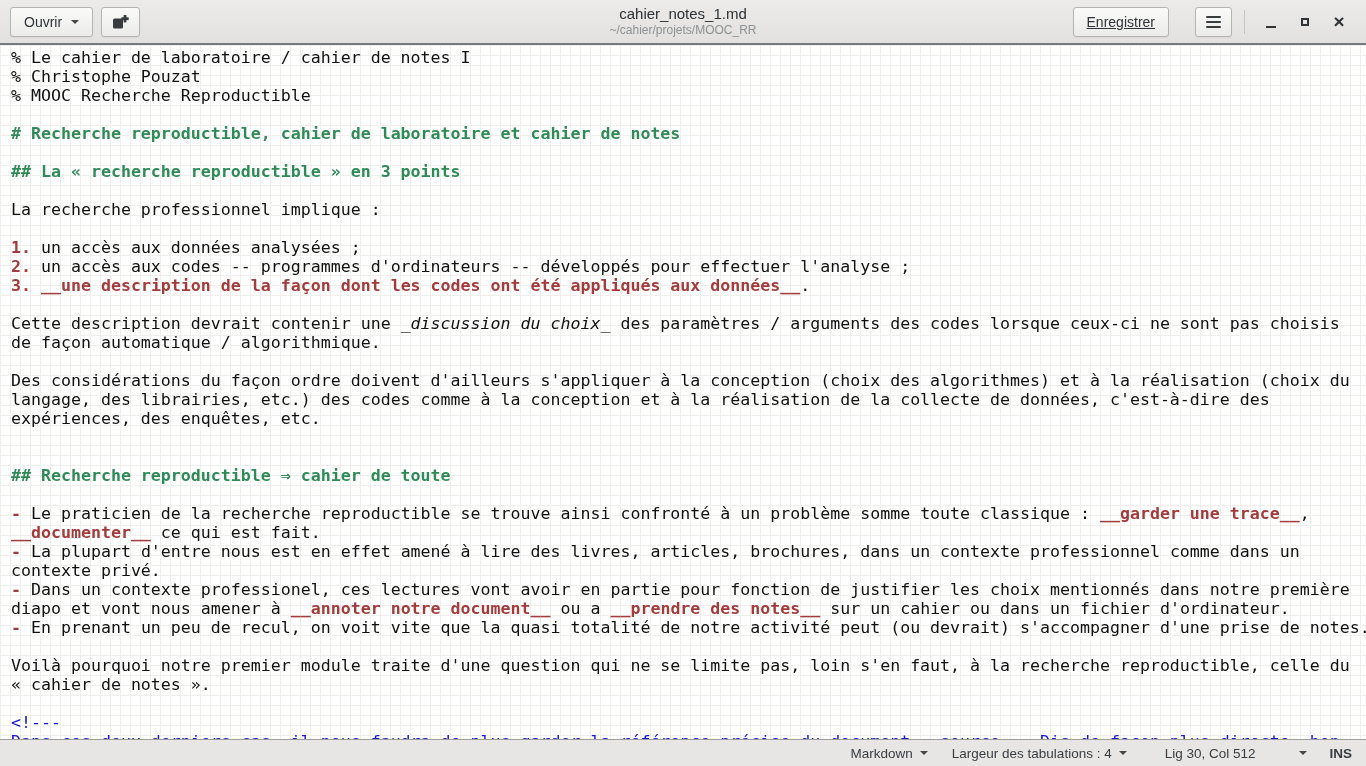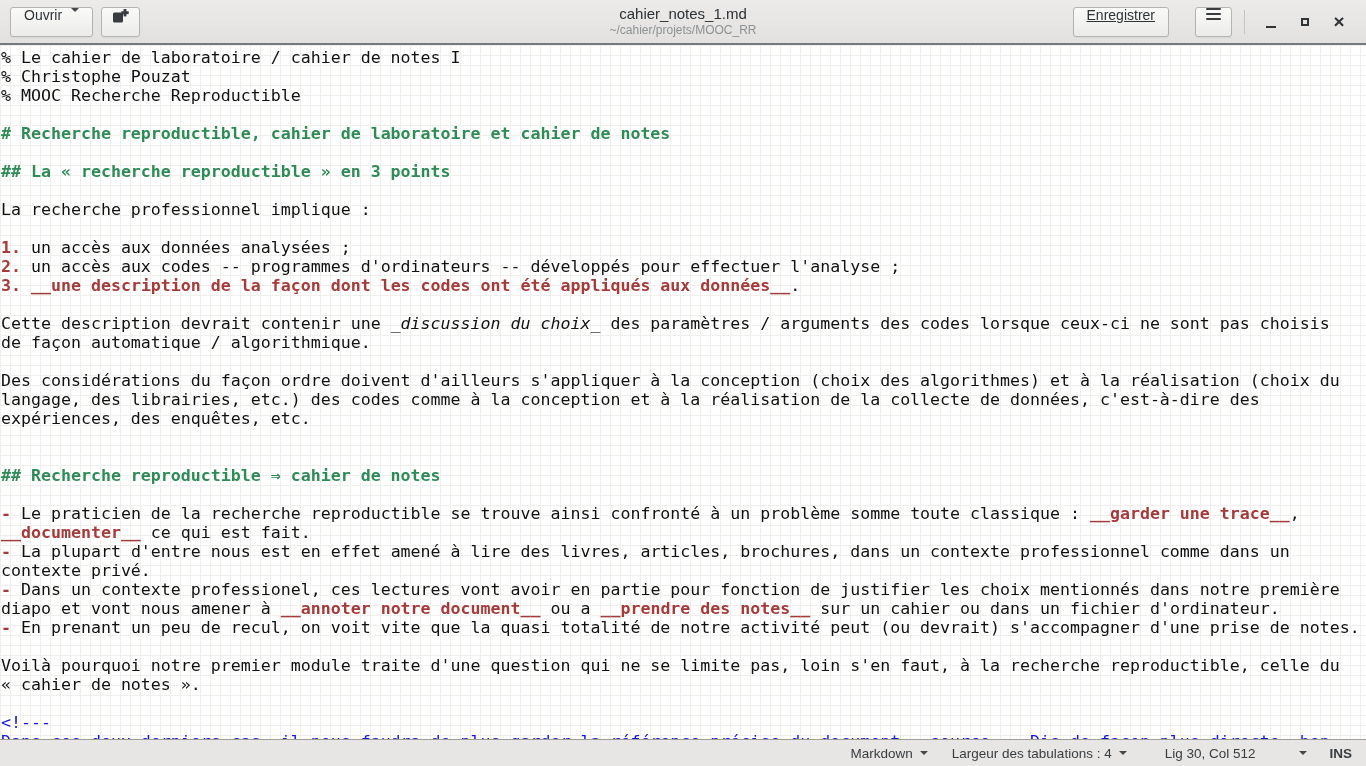--- a/index.html
+++ b/index.html
@@ -14,21 +14,21 @@
     background:linear-gradient(#ecebe9,#e2e1df);
     border-bottom:2px solid #75797c;
     display:flex; align-items:center; padding:0 10px;
   }
   .hb-left { display:flex; align-items:center; gap:8px; }
   .hb-right { margin-left:auto; display:flex; align-items:center; }
   .btn {
     background:linear-gradient(#fafaf9,#ebebe9);
     border:1px solid #b4b4b1; border-radius:3px;
     color:#2f3337; font-size:14px; line-height:1;
-    display:inline-flex; justify-content:center;
+    display:inline-flex; align-items:center; justify-content:center;
     height:30px; padding:0 13px; box-shadow:0 1px 1px rgba(0,0,0,.05);
     cursor:default;
   }
   .caret-down { width:0; height:0; border-left:4px solid transparent; border-right:4px solid transparent; border-top:4.5px solid #43474b; display:inline-block; }
   .open-btn .caret-down { margin-left:9px; }
   .icon-btn { padding:0 10px; }
   .hamburger { display:inline-flex; flex-direction:column; gap:3px; }
   .hamburger i { display:block; width:15px; height:2px; background:#383c3f; border-radius:1px; }
   .title-block { position:absolute; left:0; right:0; top:0; bottom:2px; display:flex; flex-direction:column; align-items:center; justify-content:center; pointer-events:none; }
   .doc-title { font-size:15px; font-weight:normal; color:#2c3136; }
@@ -42,21 +42,21 @@
   
   .editor {
     flex:1 1 auto; overflow:hidden; position:relative;
     background-color:#ffffff;
     background-image:
       linear-gradient(to right,#f0efec 1px,transparent 1px),
       linear-gradient(to bottom,#f0efec 1px,transparent 1px);
     background-size:10px 10px;
     font-family:"DejaVu Sans Mono","Liberation Mono",monospace;
     font-size:16.6px; line-height:19px; color:#101010;
-    padding:3px 0 0 1px; cursor:text;
+    padding:3px 0 0 11px; cursor:text;
   }
   .ln { white-space:pre; height:19px; }
   .sg-p { color:#101010; }
   .sg-h { color:#2e8b57; font-weight:bold; }
   .sg-r { color:#a33b3b; font-weight:bold; }
   .sg-i { color:#101010; font-style:italic; }
   .sg-c { color:#1414dd; }
 
   
   .statusbar {
@@ -135,21 +135,21 @@
       <div class="ln"><span class="sg-r">3.</span><span class="sg-p"> </span><span class="sg-r">__une description de la façon dont les codes ont été appliqués aux données__</span><span class="sg-p">.</span></div>
       <div class="ln"> </div>
       <div class="ln"><span class="sg-p">Cette description devrait contenir une </span><span class="sg-i">_discussion du choix_</span><span class="sg-p"> des paramètres / arguments des codes lorsque ceux-ci ne sont pas choisis</span></div>
       <div class="ln"><span class="sg-p">de façon automatique / algorithmique.</span></div>
       <div class="ln"> </div>
       <div class="ln"><span class="sg-p">Des considérations du façon ordre doivent d'ailleurs s'appliquer à la conception (choix des algorithmes) et à la réalisation (choix du</span></div>
       <div class="ln"><span class="sg-p">langage, des librairies, etc.) des codes comme à la conception et à la réalisation de la collecte de données, c'est-à-dire des</span></div>
       <div class="ln"><span class="sg-p">expériences, des enquêtes, etc.</span></div>
       <div class="ln"> </div>
       <div class="ln"> </div>
-      <div class="ln"><span class="sg-h">## Recherche reproductible ⇒ cahier de notes</span></div>
+      <div class="ln"><span class="sg-h">## Recherche reproductible ⇒ cahier de toute</span></div>
       <div class="ln"> </div>
       <div class="ln"><span class="sg-r">-</span><span class="sg-p"> Le praticien de la recherche reproductible se trouve ainsi confronté à un problème somme toute classique : </span><span class="sg-r">__garder une trace__</span><span class="sg-p">,</span></div>
       <div class="ln"><span class="sg-r">__documenter__</span><span class="sg-p"> ce qui est fait.</span></div>
       <div class="ln"><span class="sg-r">-</span><span class="sg-p"> La plupart d'entre nous est en effet amené à lire des livres, articles, brochures, dans un contexte professionnel comme dans un</span></div>
       <div class="ln"><span class="sg-p">contexte privé.</span></div>
       <div class="ln"><span class="sg-r">-</span><span class="sg-p"> Dans un contexte professionel, ces lectures vont avoir en partie pour fonction de justifier les choix mentionnés dans notre première</span></div>
       <div class="ln"><span class="sg-p">diapo et vont nous amener à </span><span class="sg-r">__annoter notre document__</span><span class="sg-p"> ou a </span><span class="sg-r">__prendre des notes__</span><span class="sg-p"> sur un cahier ou dans un fichier d'ordinateur.</span></div>
       <div class="ln"><span class="sg-r">-</span><span class="sg-p"> En prenant un peu de recul, on voit vite que la quasi totalité de notre activité peut (ou devrait) s'accompagner d'une prise de notes.</span></div>
       <div class="ln"> </div>
       <div class="ln"><span class="sg-p">Voilà pourquoi notre premier module traite d'une question qui ne se limite pas, loin s'en faut, à la recherche reproductible, celle du</span></div>

